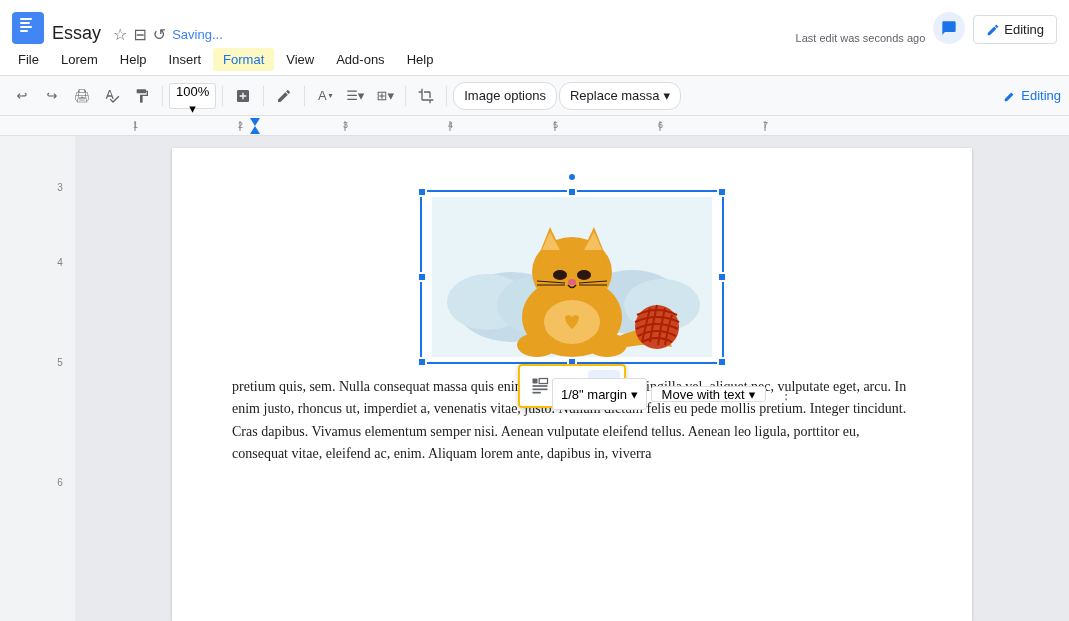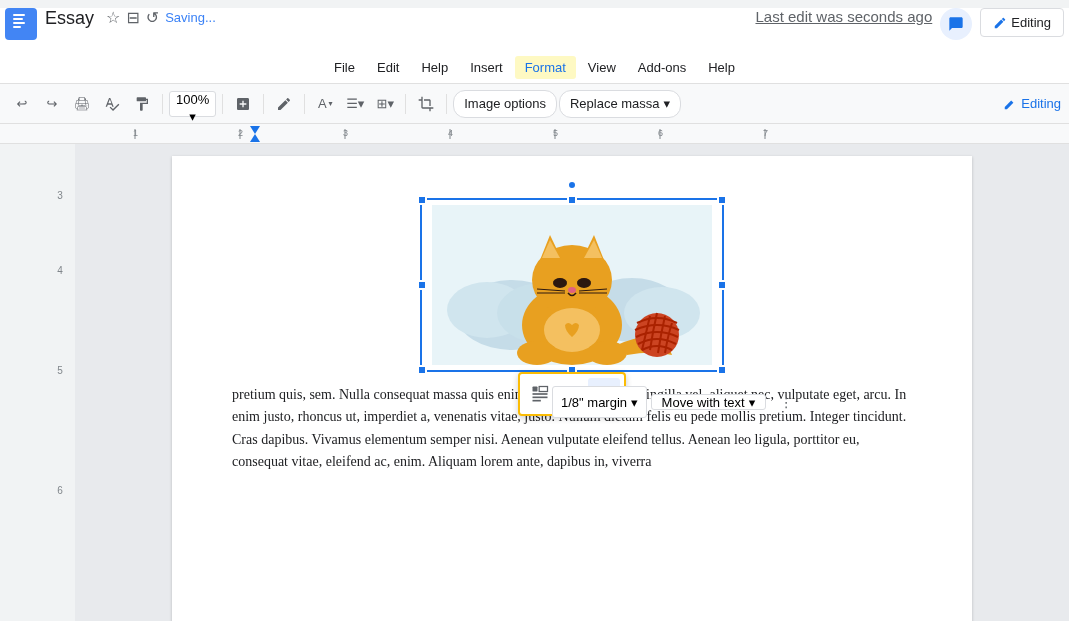--- a/index.html
+++ b/index.html
@@ -1,39 +1,38 @@
 <!DOCTYPE html>
 <html><head>
   <meta charset="utf-8">
   <style>
     * { box-sizing: border-box; margin: 0; padding: 0; }
     body { font-family: Arial, sans-serif; background: #f1f3f4; width: 1069px; height: 621px; overflow: hidden; }
 
     
     .title-bar {
-      display: flex; align-items: flex-start; height: 44px;
-      background: #fff; padding: 0 5px; gap: 8px; margin-top: 8px;
+      display: flex; align-items: flex-end; height: 44px;
+      background: #fff; padding: 0 12px; gap: 8px;
     }
     .app-icon { width: 32px; height: 32px; background: #4285f4; border-radius: 4px; display: flex; align-items: center; justify-content: center; flex-shrink: 0; }
     .app-icon svg { fill: white; }
     .doc-title { font-size: 18px; color: #202124; font-weight: 400; }
     .title-icons { display: flex; gap: 6px; align-items: center; margin-left: 4px; }
     .title-icon { color: #5f6368; font-size: 16px; cursor: pointer; }
     .saving-text { color: #3b82f6; font-size: 13px; }
     .spacer { flex: 1; }
     .edit-btn { display: flex; align-items: center; gap: 4px; border: 1px solid #dadce0; border-radius: 4px; padding: 6px 12px; font-size: 13px; color: #202124; cursor: pointer; background: white; }
     .comment-icon { width: 32px; height: 32px; background: #e8f0fe; border-radius: 50%; display: flex; align-items: center; justify-content: center; cursor: pointer; }
-    .last-edit { color: #5f6368; font-size: 15px; text-decoration: underline; cursor: pointer; }
+    .last-edit { color: #5f6368; font-size: 11px; cursor: pointer; }
 
     
     .menu-bar {
       display: flex; align-items: center; height: 32px;
       background: #fff; padding: 0 8px; gap: 2px;
       border-bottom: 1px solid #e0e0e0;
-      justify-content: center;
     }
     .menu-item { padding: 4px 10px; font-size: 13px; color: #202124; cursor: pointer; border-radius: 3px; }
     .menu-item.active { background: #fef9c3; color: #1a73e8; }
 
     
     .toolbar {
       display: flex; align-items: center; height: 40px;
       background: #f8f9fa; border-bottom: 1px solid #e0e0e0;
       padding: 0 8px; gap: 2px;
     }
@@ -173,21 +172,21 @@
   <div class="edit-btn">
     <svg width="14" height="14" viewBox="0 0 24 24" fill="#1a73e8">
         <path d="M3 17.25V21h3.75L17.81 9.94l-3.75-3.75L3 17.25zM20.71 7.04c.39-.39.39-1.02 0-1.41l-2.34-2.34c-.39-.39-1.02-.39-1.41 0l-1.83 1.83 3.75 3.75 1.83-1.83z"></path>
       </svg>
     <span>Editing</span>
   </div>
 </div>
 
 <div class="menu-bar">
   <div class="menu-item">File</div>
-  <div class="menu-item">Edit</div>
+  <div class="menu-item">Lorem</div>
   <div class="menu-item">Help</div>
   <div class="menu-item">Insert</div>
   <div class="menu-item active">Format</div>
   <div class="menu-item">View</div>
   <div class="menu-item">Add-ons</div>
   <div class="menu-item">Help</div>
 </div>
 
 <div class="toolbar">
   <button class="tb-btn">↩</button>

